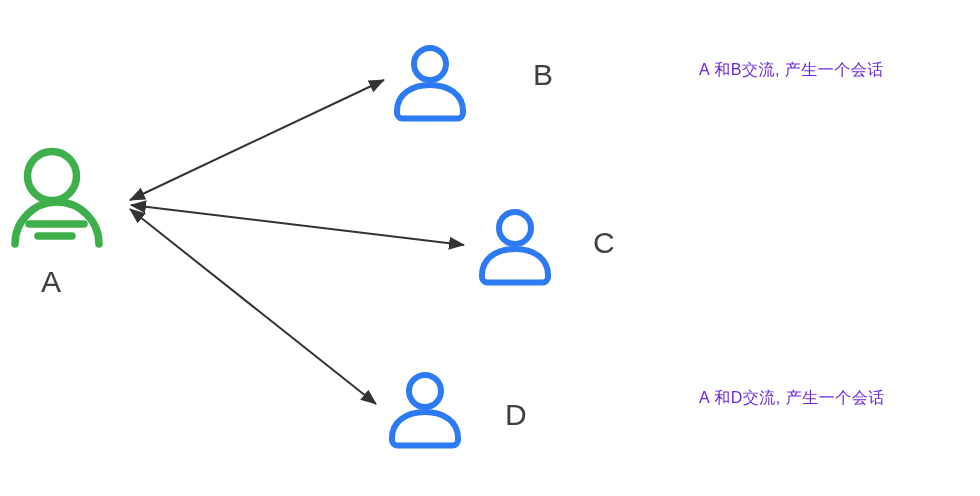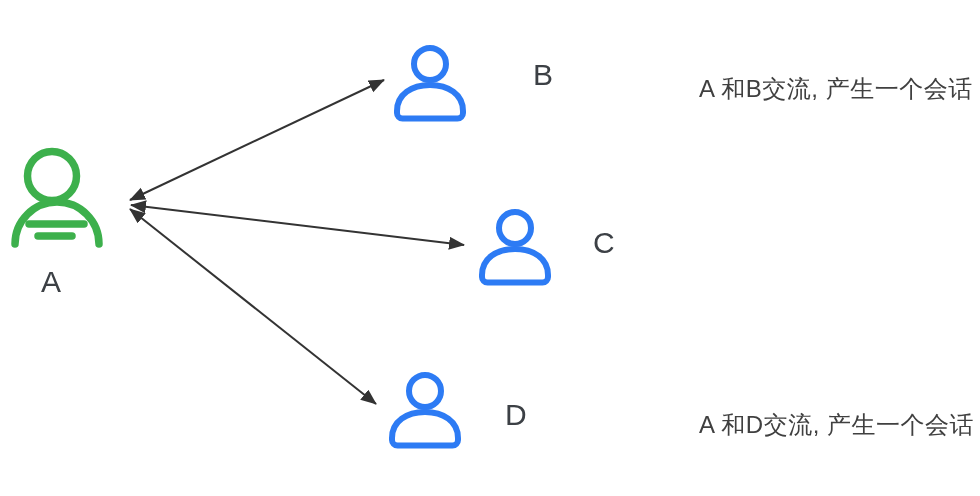--- a/index.html
+++ b/index.html
@@ -33,39 +33,38 @@
   .node-label {
     position: absolute;
     font-size: 30px;
     line-height: 1;
     color: #3c4045;
     white-space: nowrap;
   }
   .annotation {
     position: absolute;
     left: 699px;
-    font-size: 24px;
+    font-size: 16px;
     line-height: 1.25;
-    color: #404040;
+    color: #6d28d9;
     white-space: nowrap;
     letter-spacing: 0.5px;
-    margin-top: 14px;
   }
   
   .icon-a { left: 10px;  top: 145px; }
   .icon-b { left: 393px; top: 44px;  }
   .icon-c { left: 478px; top: 208px; }
   .icon-d { left: 388px; top: 371px; }
   .label-a { left: 41px;  top: 267px; }
   .label-b { left: 533px; top: 60px;  }
   .label-c { left: 593px; top: 228px; }
   .label-d { left: 505px; top: 400px; }
   .ann-1 { top: 60px; }
   .ann-2 { top: 238px; }
-  .ann-3 { top: 396px; }
+  .ann-3 { top: 388px; }
 </style>
 </head>
 <body>
 
 <div class="canvas">
 
   <svg class="arrows-layer" viewBox="0 0 980 496" xmlns="http://www.w3.org/2000/svg">
     <defs>
       <marker id="arrowhead" markerUnits="userSpaceOnUse" markerWidth="18" markerHeight="14" refX="15" refY="6.5" orient="auto-start-reverse">
         <path d="M0 0 L16 6.5 L0 13 Z" fill="#333333"></path>

